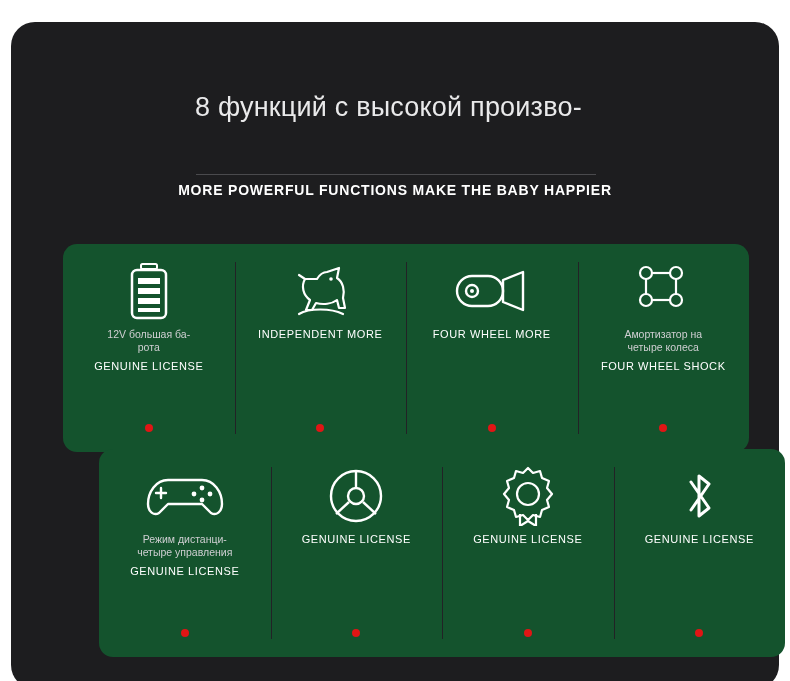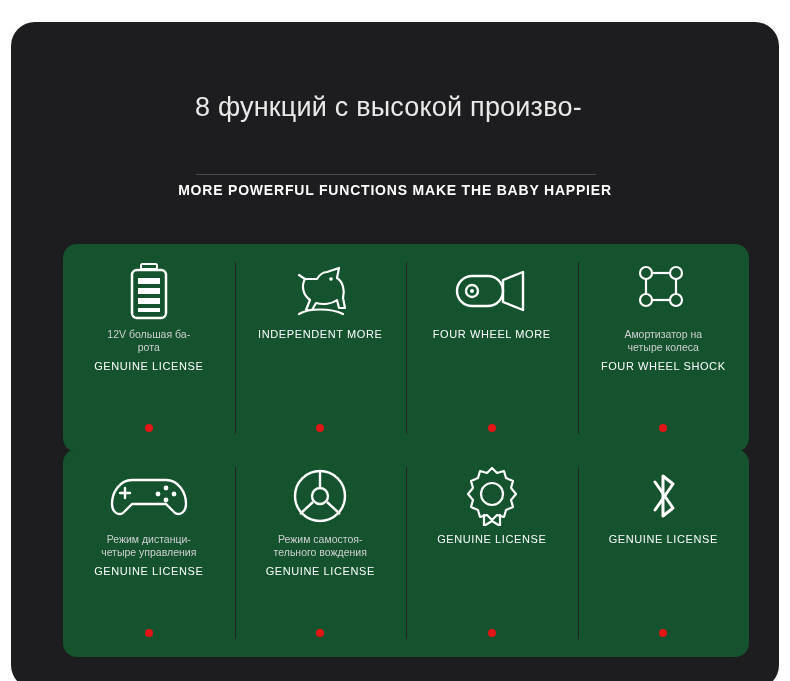--- a/index.html
+++ b/index.html
@@ -66,21 +66,21 @@
   }
   .card {
     position: absolute;
     left: 52px;
     width: 686px;
     height: 208px;
     background: #14532d;
     border-radius: 14px;
   }
   .card-1 { top: 222px; }
-  .card-2 { top: 427px; }
+  .card-2 { top: 427px; margin-left: 36px; }
   .grid {
     display: flex;
     width: 100%;
     height: 100%;
   }
   .cell {
     position: relative;
     flex: 1 1 0;
     display: flex;
     flex-direction: column;
@@ -243,24 +243,20 @@
         <div class="cell">
           <div class="icon">
             <svg width="58" height="58" viewBox="0 0 58 58">
               <circle cx="29" cy="29" r="25" fill="none" stroke="#fff" stroke-width="2.4"></circle>
               <circle cx="29" cy="29" r="8" fill="none" stroke="#fff" stroke-width="2.4"></circle>
               <line x1="29" y1="4" x2="29" y2="21" stroke="#fff" stroke-width="2.4"></line>
               <line x1="22" y1="35" x2="9" y2="47" stroke="#fff" stroke-width="2.4"></line>
               <line x1="36" y1="35" x2="49" y2="47" stroke="#fff" stroke-width="2.4"></line>
             </svg>
           </div>
-          <div class="title">
-            <span>Режим самостоя-</span><br>
-            <span>тельного вождения</span>
-          </div>
           <div class="sub">GENUINE LICENSE</div>
           <div class="dot"></div>
         </div>
 
         <div class="cell">
           <div class="icon">
             <svg width="56" height="60" viewBox="0 0 56 60">
               <path d="M28 2 L33 7 L40 5 L42 12 L49 15 L47 22 L52 28 L47 34 L49 41 L42 44 L40 51 L33 49 L28 54 L23 49 L16 51 L14 44 L7 41 L9 34 L4 28 L9 22 L7 15 L14 12 L16 5 L23 7 Z" fill="none" stroke="#fff" stroke-width="2.2" stroke-linejoin="round"></path>
               <circle cx="28" cy="28" r="11" fill="none" stroke="#fff" stroke-width="2.2"></circle>
               <path d="M20 48 L20 60 L28 55 L36 60 L36 48" fill="none" stroke="#fff" stroke-width="2.2" stroke-linejoin="round"></path>

